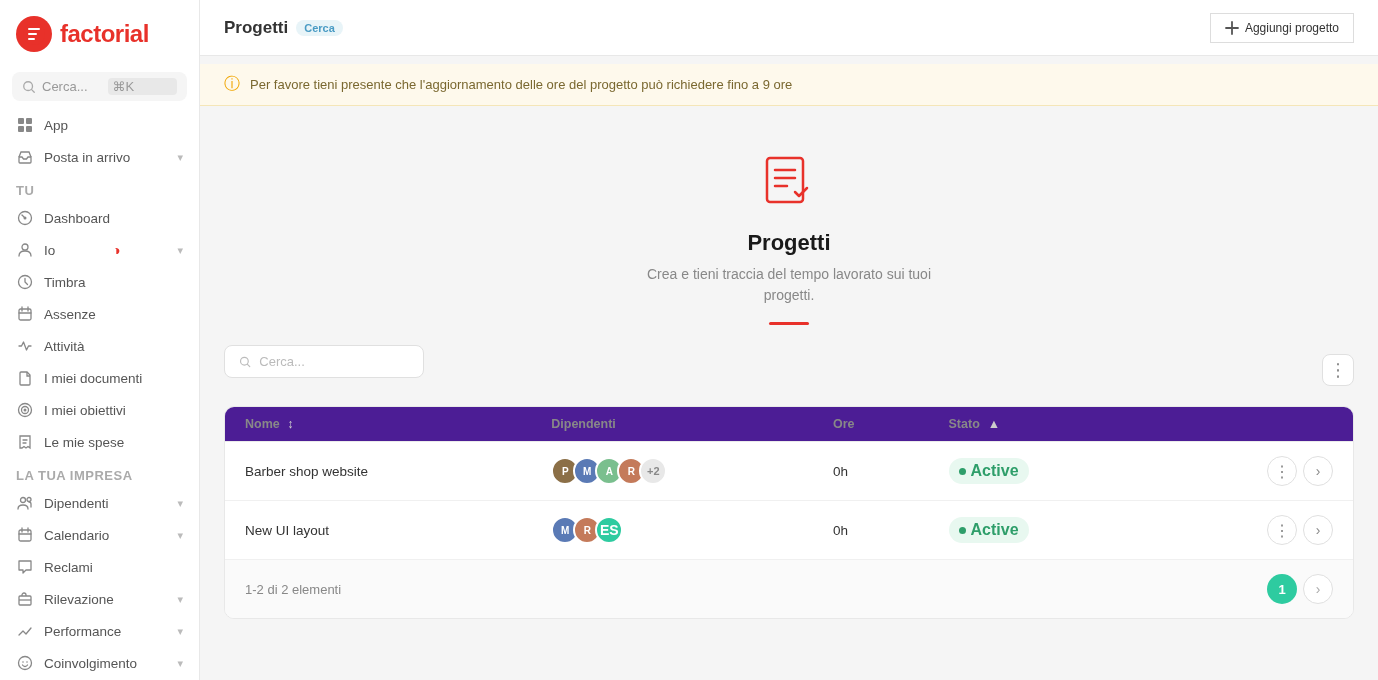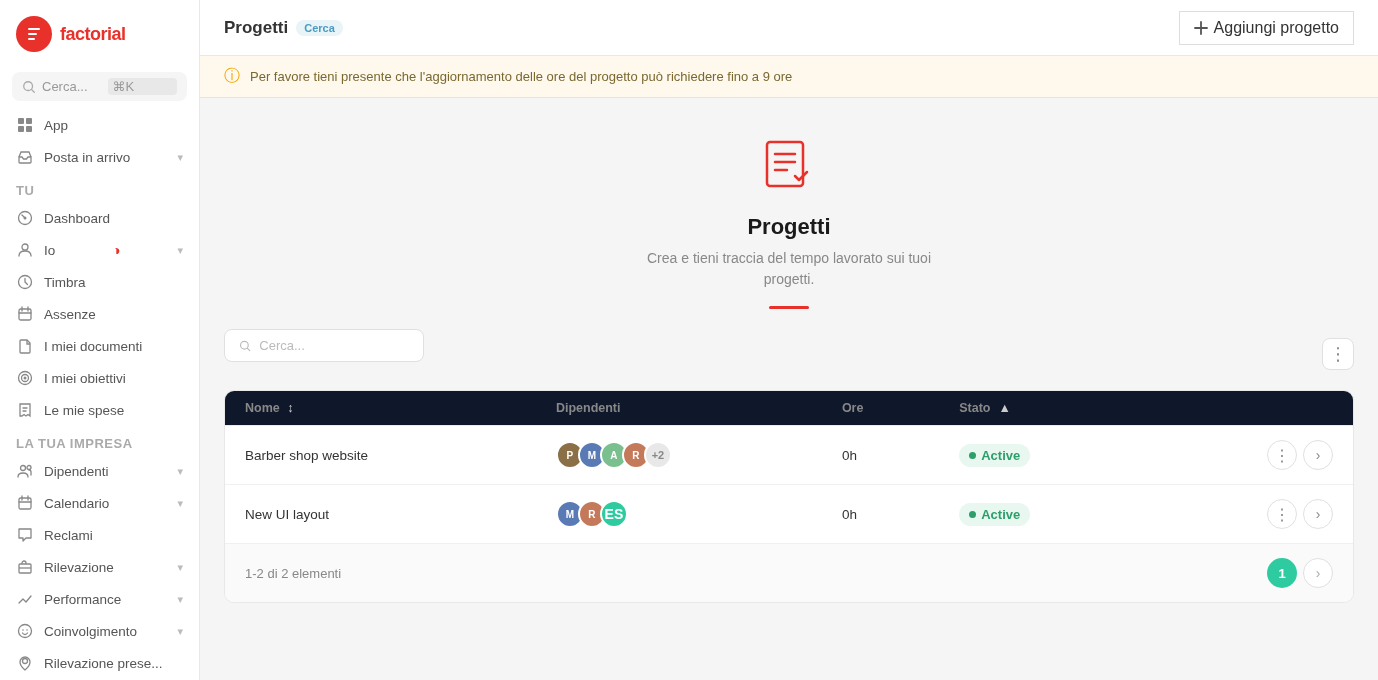--- a/index.html
+++ b/index.html
@@ -22,21 +22,21 @@
       padding: 16px 16px;
       gap: 8px;
     }
     .logo-icon {
       width: 36px; height: 36px;
       background: #e8312a;
       border-radius: 50%;
       display: flex; align-items: center; justify-content: center;
       color: white; font-size: 16px; font-weight: bold;
     }
-    .logo-text { font-size: 18px; font-weight: 700; color: #e8312a; letter-spacing: -0.5px; }
+    .logo-text { font-size: 24px; font-weight: 700; color: #e8312a; letter-spacing: -0.5px; }
 
     .search-bar {
       margin: 4px 12px 8px;
       background: #f5f5f5;
       border-radius: 8px;
       display: flex; align-items: center;
       padding: 6px 10px;
       gap: 6px;
       cursor: pointer;
     }
@@ -57,37 +57,38 @@
     .sidebar-item .item-icon { width: 18px; height: 18px; display: flex; align-items: center; justify-content: center; flex-shrink: 0; }
     .sidebar-item .chevron { margin-left: auto; color: #bbb; font-size: 11px; }
 
     
     .main {
       flex: 1;
       display: flex;
       flex-direction: column;
       overflow: hidden;
       background: #f5f5f5;
+      gap: 8px;
     }
 
     
     .topbar {
       background: #fff;
       border-bottom: 1px solid #e8e8e8;
       display: flex; align-items: center; justify-content: space-between;
       padding: 12px 24px;
       height: 56px;
       flex-shrink: 0;
     }
     .topbar-title { display: flex; align-items: center; gap: 8px; font-size: 17px; font-weight: 600; }
     .beta-badge { background: #e8f4f8; color: #4a9bc4; font-size: 11px; padding: 2px 8px; border-radius: 12px; font-weight: 600; }
     .add-project-btn {
       display: flex; align-items: center; gap: 6px;
       background: #fff; border: 1px solid #ddd; border-radius: 0;
-      padding: 7px 14px; cursor: pointer; font-size: 16px; color: #333; font-weight: 500;
+      padding: 7px 14px; cursor: pointer; font-size: 12px; color: #333; font-weight: 500;
     }
 
     
     .info-banner {
       background: #fef9ec;
       border-bottom: 1px solid #f5e6b8;
       padding: 10px 24px;
       display: flex; align-items: center; gap: 10px;
       font-size: 13px; color: #7a6830;
       flex-shrink: 0;
@@ -123,21 +124,21 @@
       display: flex; align-items: center; padding: 8px 14px; gap: 8px;
       margin-bottom: 16px; width: 200px;
     }
     .table-search-bar input { border: none; outline: none; font-size: 13px; color: #333; width: 100%; background: transparent; }
     .table-search-bar input::placeholder { color: #bbb; }
 
     .table-wrapper {
       background: #fff; border-radius: 10px; border: 1px solid #e8e8e8; overflow: hidden;
     }
     table { width: 100%; border-collapse: collapse; }
-    thead tr { background: #0f172a; border-bottom: 1px solid #ebebeb; }
+    thead tr { background: #4c1d95; border-bottom: 1px solid #ebebeb; }
     thead th { padding: 10px 20px; text-align: left; font-size: 12.5px; font-weight: 600; color: #888; }
     thead th .sort-icon { margin-left: 4px; color: #ccc; }
     tbody tr { border-bottom: 1px solid #f0f0f0; }
     tbody tr:last-child { border-bottom: none; }
     tbody td { padding: 14px 20px; font-size: 13.5px; color: #333; }
 
     .avatars { display: flex; align-items: center; gap: -4px; }
     .avatar {
       width: 28px; height: 28px; border-radius: 50%;
       border: 2px solid #fff;
@@ -150,21 +151,21 @@
     .avatar-more {
       width: 28px; height: 28px; border-radius: 50%;
       background: #e8e8e8; color: #888; font-size: 11px; font-weight: 600;
       display: flex; align-items: center; justify-content: center;
       border: 2px solid #fff;
       margin-right: -6px;
     }
 
     .status-badge {
       display: inline-flex; align-items: center; gap: 5px;
-      background: #e8f8f0; color: #2e9e6a; font-size: 13px; font-weight: 600;
+      background: #e8f8f0; color: #2e9e6a; font-size: 16px; font-weight: 600;
       padding: 4px 10px; border-radius: 20px;
     }
     .status-dot { width: 7px; height: 7px; border-radius: 50%; background: #2e9e6a; }
 
     .row-actions { display: flex; align-items: center; gap: 6px; justify-content: flex-end; }
     .action-btn {
       width: 30px; height: 30px; border-radius: 50%;
       border: 1px solid #e0e0e0; background: #fff;
       display: flex; align-items: center; justify-content: center;
       cursor: pointer; color: #888; font-size: 16px;
@@ -271,20 +272,28 @@
     <span>Timbra</span>
   </div>
   <div class="sidebar-item">
     <span class="item-icon">
       <svg width="16" height="16" viewBox="0 0 16 16" fill="none">
           <rect x="2" y="3" width="12" height="11" rx="1.5" stroke="#888" stroke-width="1.3"></rect>
           <path d="M5 1v4M11 1v4M2 7h12" stroke="#888" stroke-width="1.3" stroke-linecap="round"></path>
         </svg>
     </span>
     <span>Assenze</span>
+  </div>
+  <div class="sidebar-item">
+    <span class="item-icon">
+      <svg width="16" height="16" viewBox="0 0 16 16" fill="none">
+          <path d="M2 8h2.5l2-4 3 8 2-4H14" stroke="#888" stroke-width="1.3" stroke-linecap="round" stroke-linejoin="round"></path>
+        </svg>
+    </span>
+    <span>Attività</span>
   </div>
   <div class="sidebar-item">
     <span class="item-icon">
       <svg width="16" height="16" viewBox="0 0 16 16" fill="none">
           <path d="M4 2h6l3 3v9a1 1 0 01-1 1H4a1 1 0 01-1-1V3a1 1 0 011-1z" stroke="#888" stroke-width="1.3"></path>
           <path d="M10 2v4h3" stroke="#888" stroke-width="1.3"></path>
         </svg>
     </span>
     <span>I miei documenti</span>
   </div>

